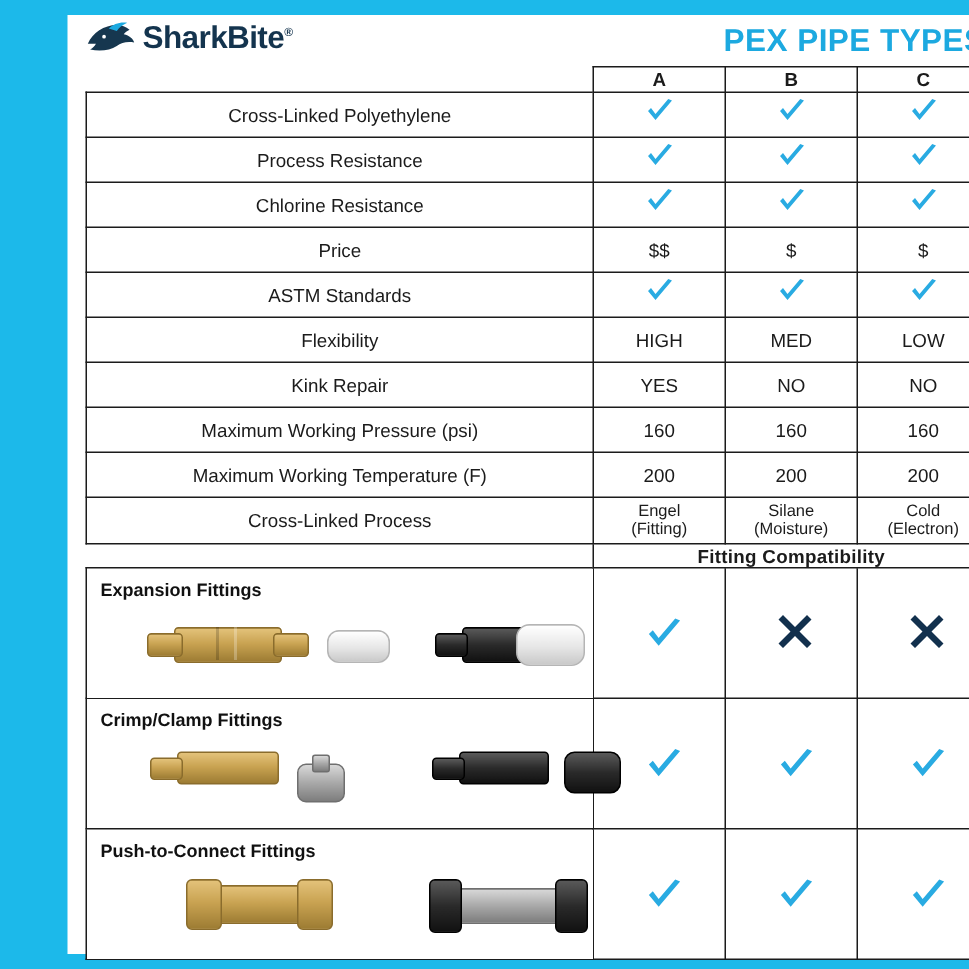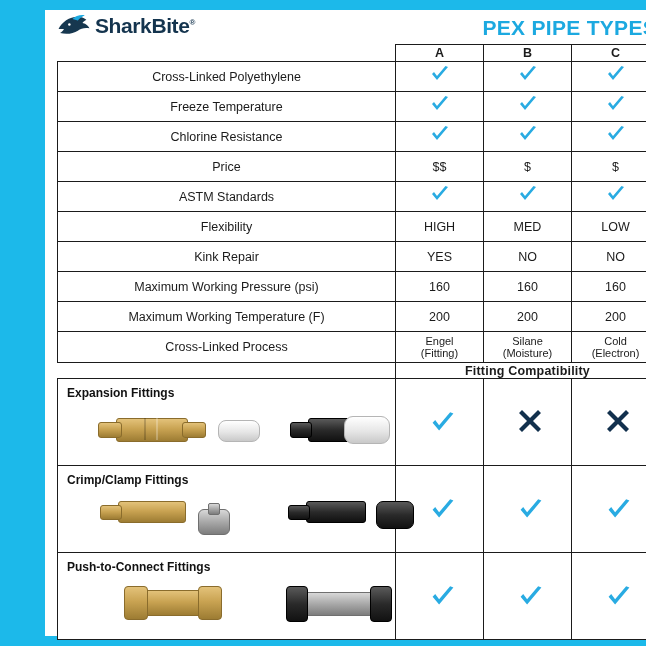--- a/index.html
+++ b/index.html
@@ -156,21 +156,21 @@
                 </svg></span></td>
           <td class="val"><span class="check"><svg width="20" height="18" viewBox="0 0 20 18">
                   <path d="M2,8 L7,14 L18,1 L15.5,0 L7,10 L4,6 Z" fill="#29ABE2"></path>
                 </svg></span></td>
           <td class="val"><span class="check"><svg width="20" height="18" viewBox="0 0 20 18">
                   <path d="M2,8 L7,14 L18,1 L15.5,0 L7,10 L4,6 Z" fill="#29ABE2"></path>
                 </svg></span></td>
         </tr>
 
         <tr>
-          <td class="label">Freeze Temperature</td>
+          <td class="label">Process Resistance</td>
           <td class="val"><span class="check"><svg width="20" height="18" viewBox="0 0 20 18">
                   <path d="M2,8 L7,14 L18,1 L15.5,0 L7,10 L4,6 Z" fill="#29ABE2"></path>
                 </svg></span></td>
           <td class="val"><span class="check"><svg width="20" height="18" viewBox="0 0 20 18">
                   <path d="M2,8 L7,14 L18,1 L15.5,0 L7,10 L4,6 Z" fill="#29ABE2"></path>
                 </svg></span></td>
           <td class="val"><span class="check"><svg width="20" height="18" viewBox="0 0 20 18">
                   <path d="M2,8 L7,14 L18,1 L15.5,0 L7,10 L4,6 Z" fill="#29ABE2"></path>
                 </svg></span></td>
         </tr>

